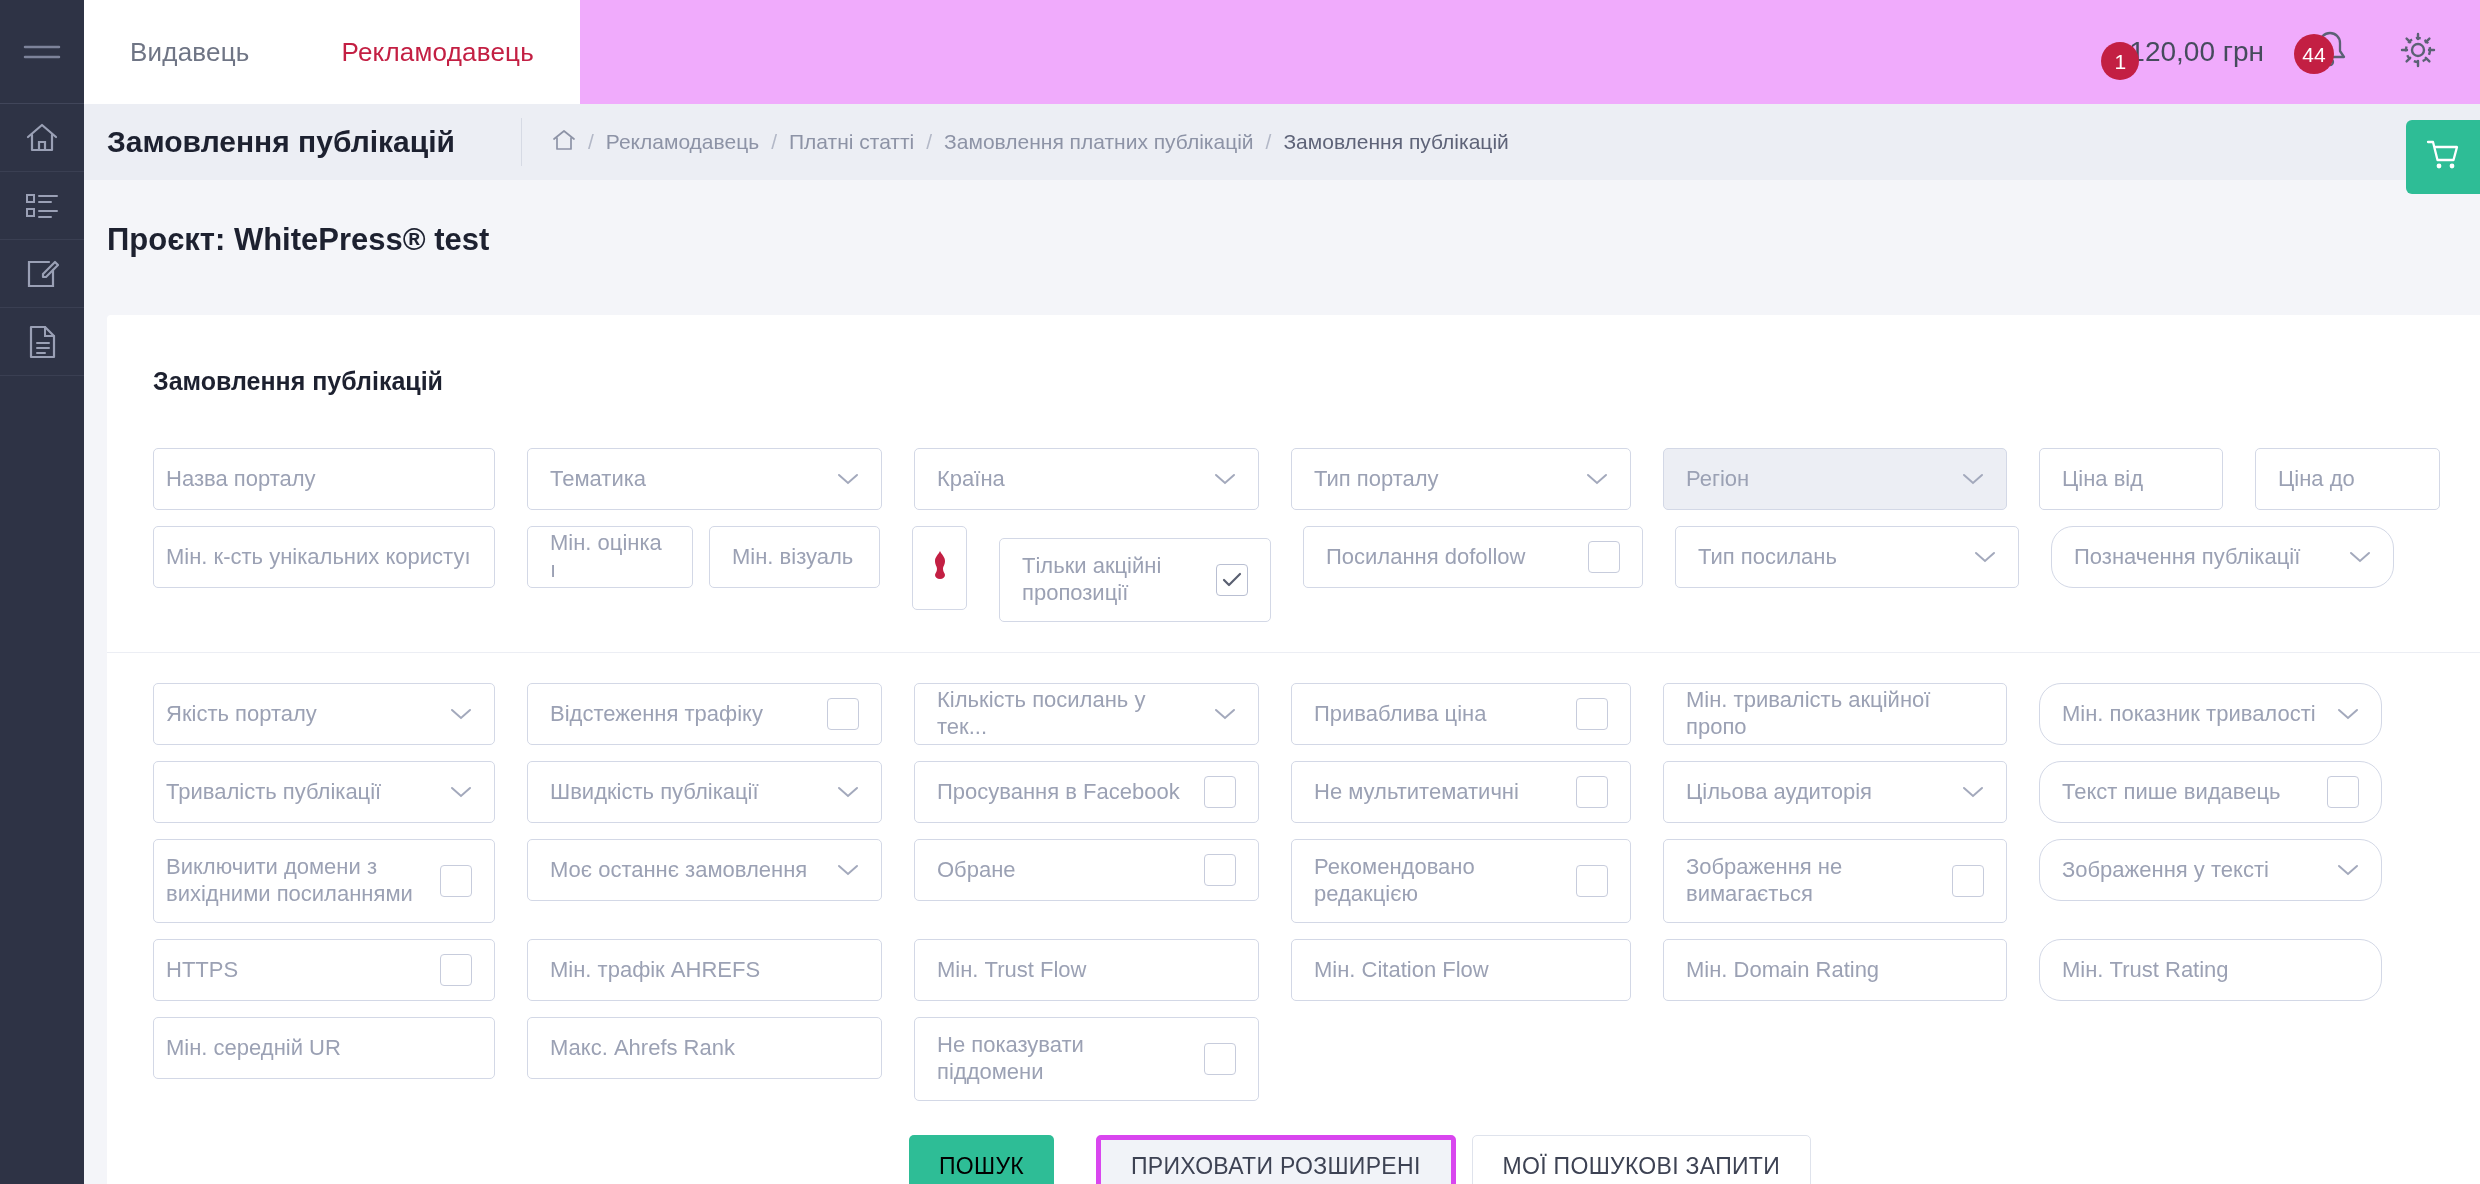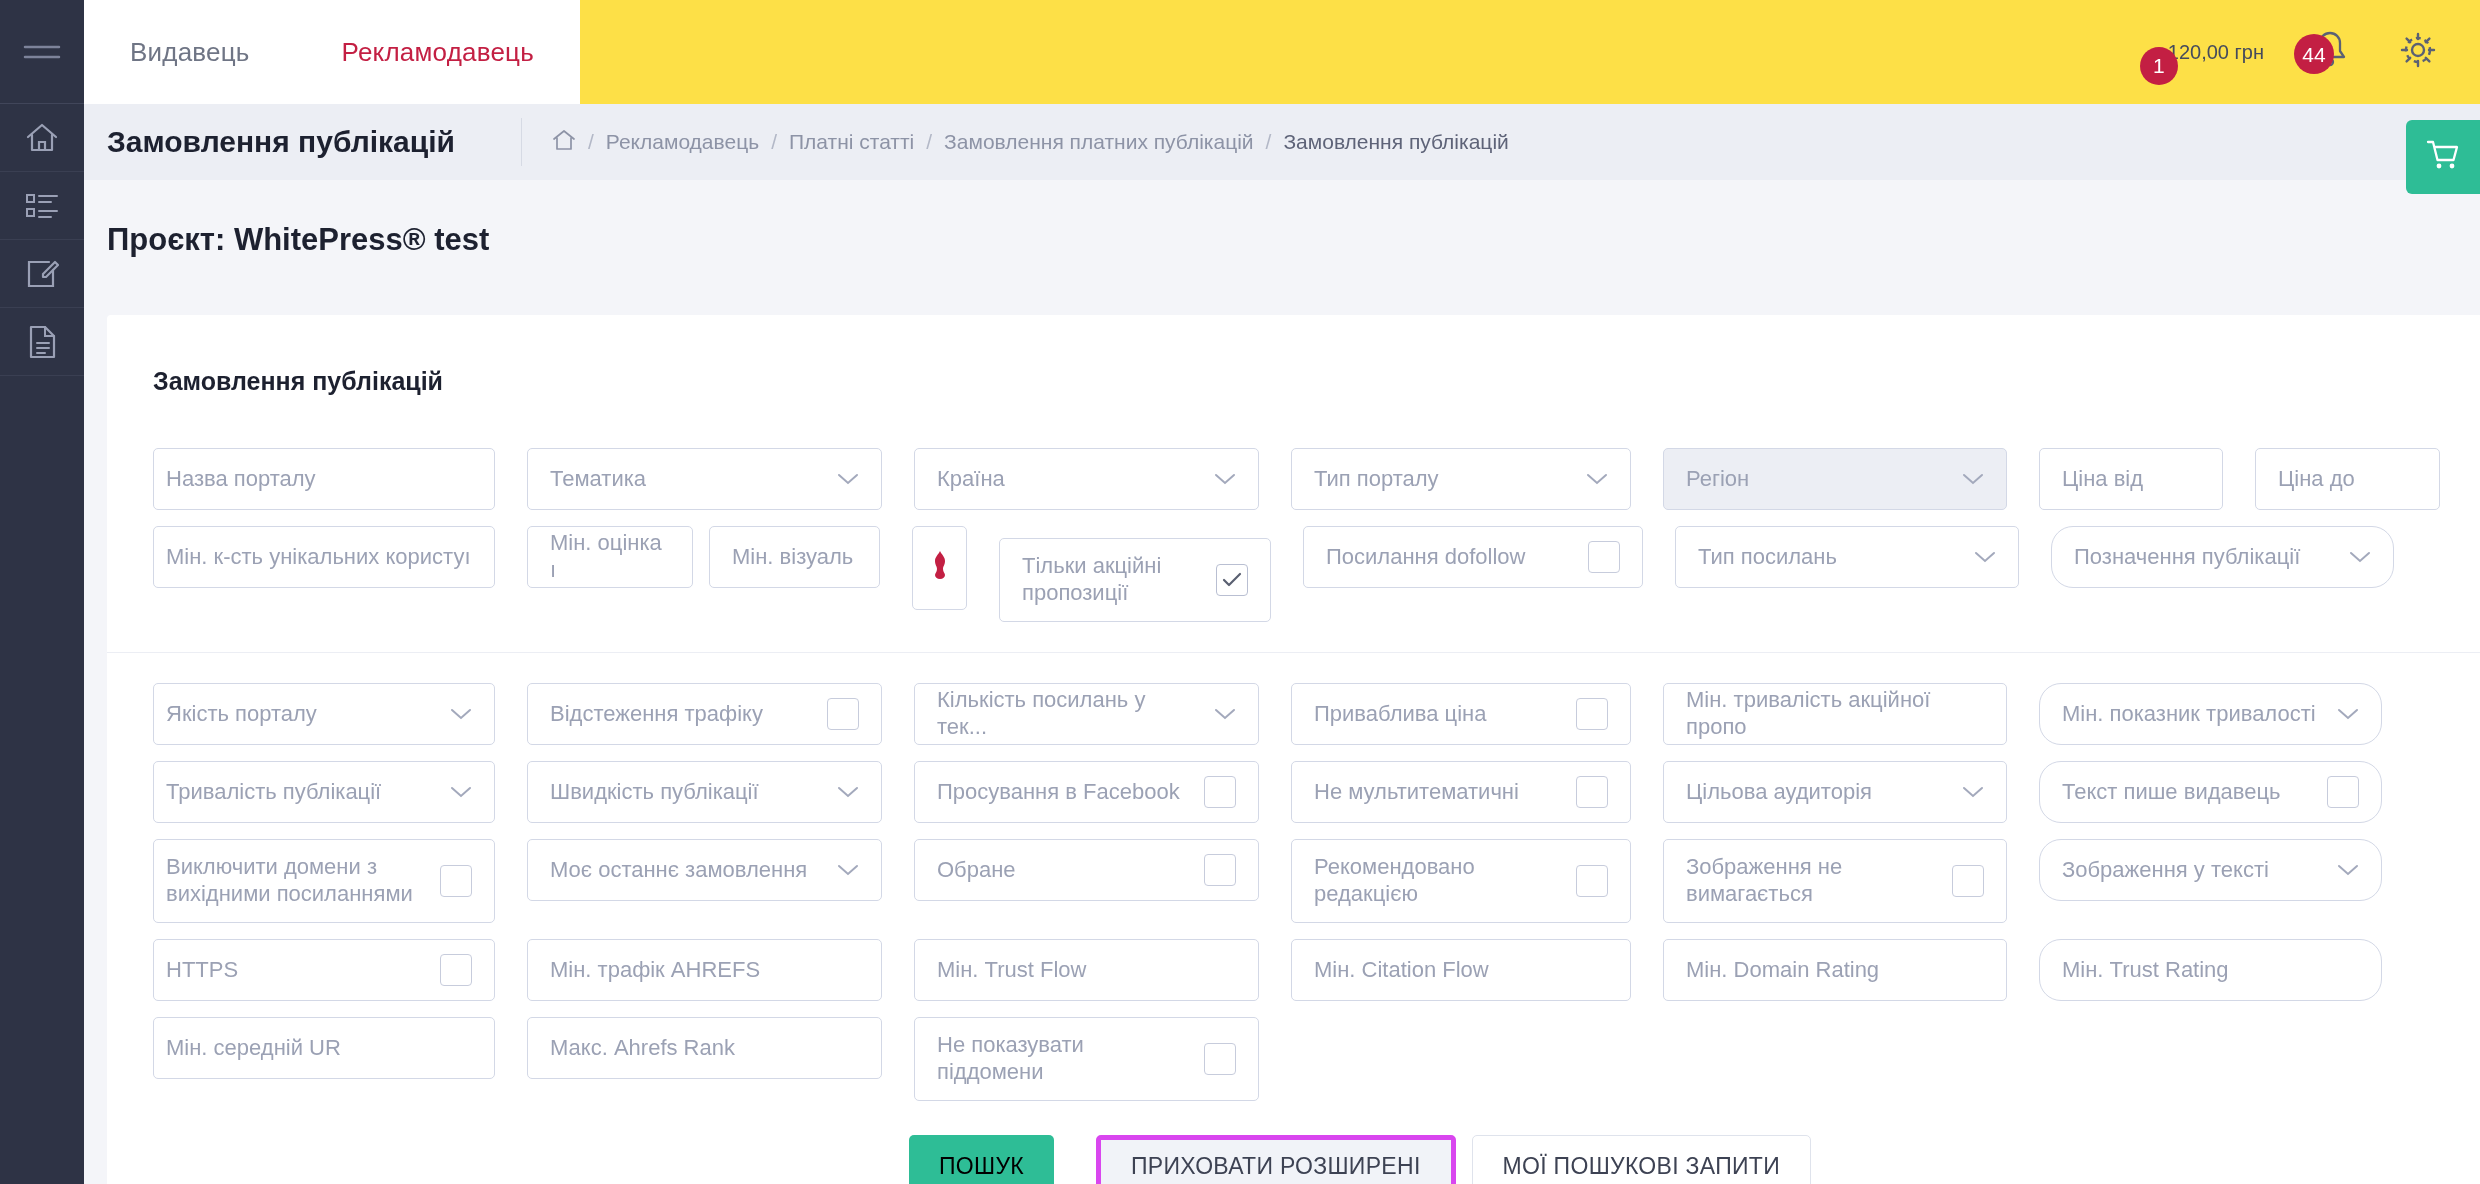--- a/index.html
+++ b/index.html
@@ -22,35 +22,35 @@
     display: flex; align-items: center; justify-content: center;
     border-bottom: 1px solid #3a3f52;
   }
   .side-cell.top { height: 104px; border-bottom: 1px solid #41465a; }
   .side-cell svg { display: block; }
 
   
   #topbar {
     position: absolute; left: 84px; top: 0;
     width: 2396px; height: 104px;
-    background: #fde047;
+    background: #f0abfc;
   }
   .tabwrap { position: absolute; left: 0; top: 0; height: 104px; display: flex; }
   .toptab {
     height: 104px; display: flex; align-items: center; justify-content: center;
     padding: 0 46px; font-size: 26px; color: #6f7585; background: #ffffff;
     letter-spacing: .2px;
   }
   .toptab.active { color: #c31f43; font-weight: 400; }
   .topbar-right {
     position: absolute; right: 40px; top: 0; height: 104px;
     display: flex; align-items: center; gap: 46px;
   }
   .balance-wrap { position: relative; display: flex; align-items: center; }
-  .balance { font-size: 20px; color: #454b5c; }
+  .balance { font-size: 28px; color: #454b5c; }
   .badge {
     position: absolute; border-radius: 50%;
     background: #c31f43; color: #fff;
     display: flex; align-items: center; justify-content: center;
     font-size: 20px; line-height: 1;
   }
   .badge.b1 { width: 38px; height: 38px; left: -28px; top: 6px; font-size: 21px; }
   .badge.b2 { width: 40px; height: 40px; left: -16px; top: 6px; font-size: 21px; }
   .icon-btn { position: relative; display: flex; align-items: center; }
 

